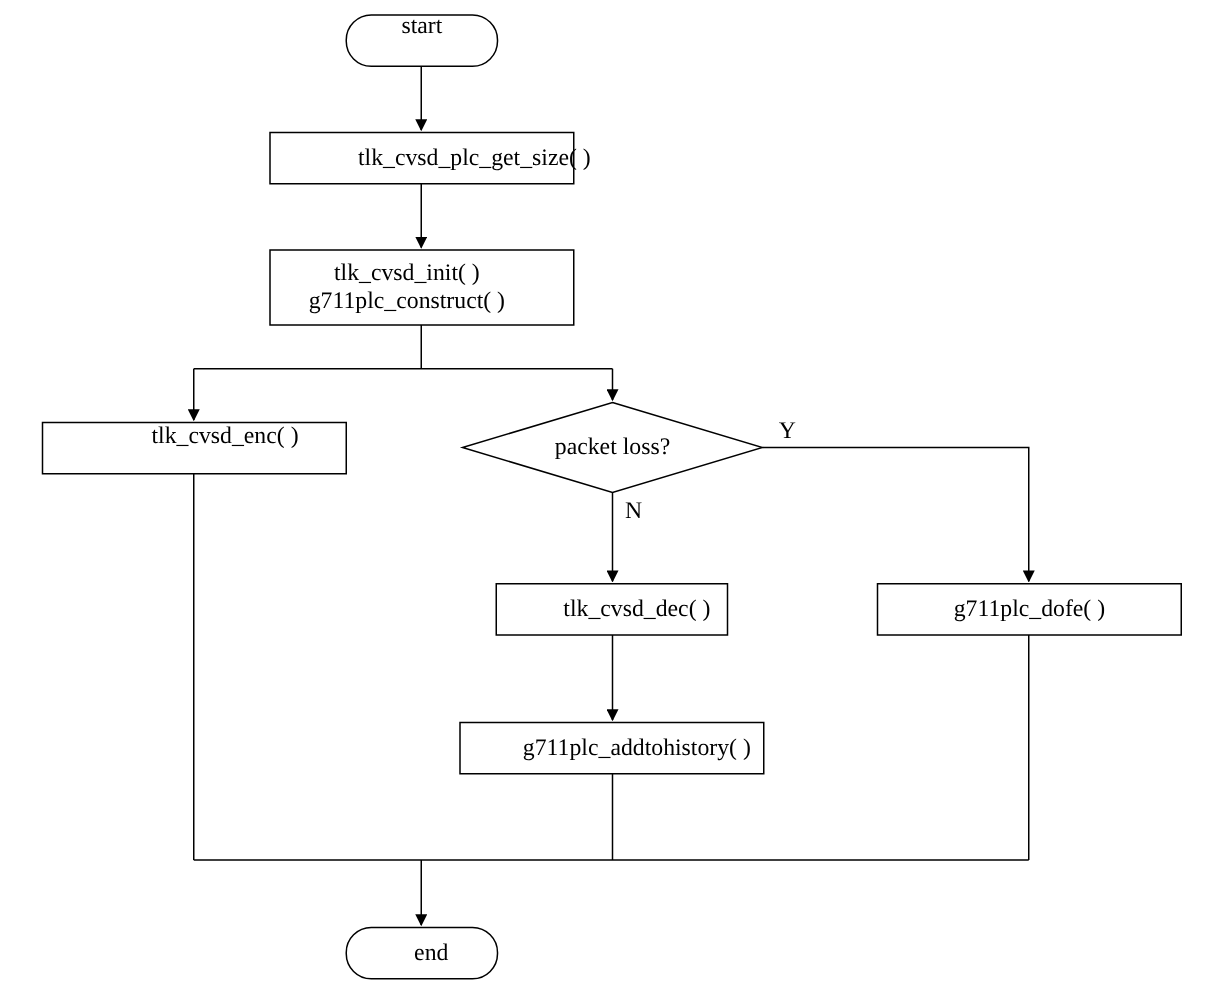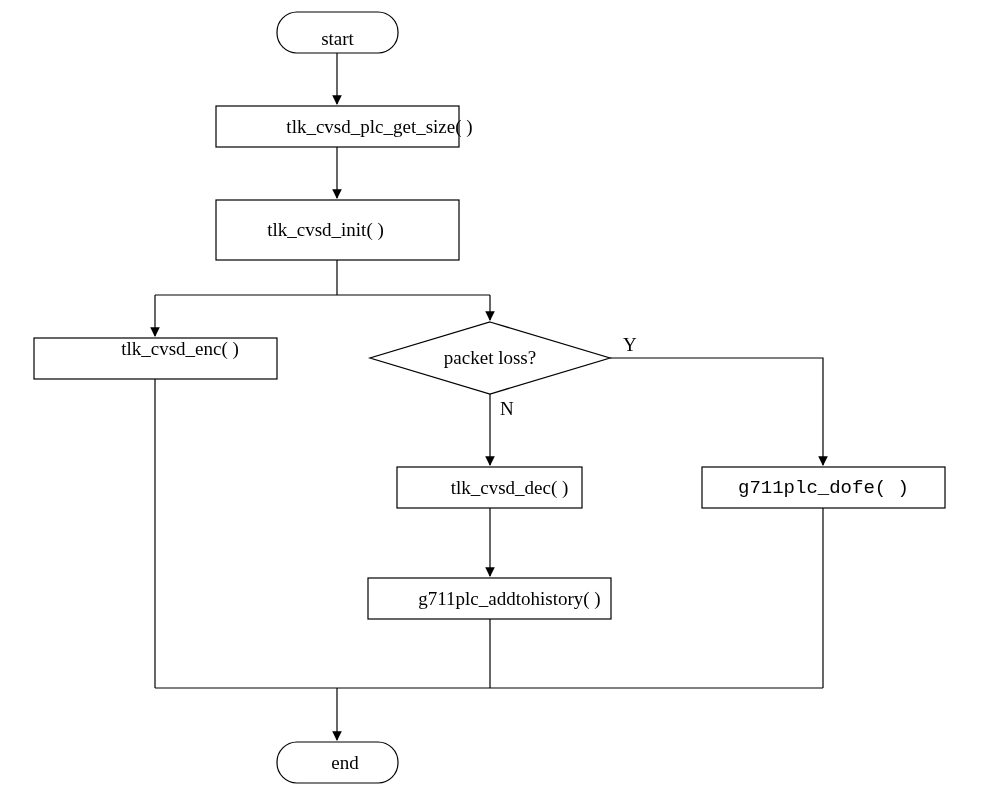--- a/index.html
+++ b/index.html
@@ -81,34 +81,35 @@
 
   <line x1="490" y1="619" x2="490" y2="688" stroke="#000" stroke-width="1.2"></line>
 
   <polyline points="823,508 823,688" fill="none" stroke="#000" stroke-width="1.2"></polyline>
 
   <line x1="155" y1="688" x2="823" y2="688" stroke="#000" stroke-width="1.2"></line>
 
   <line x1="337" y1="688" x2="337" y2="740" stroke="#000" stroke-width="1.2" marker-end="url(#arrow)"></line>
 </svg>
 
-<div class="node-label" style="left:277px; top:18px; width:121px; height:41px;">start</div>
+<div class="node-label" style="left:277px; top:0; width:121px; height:41px;">start</div>
 
 <div class="node-label" style="left:216px; top:106px; width:243px; height:41px;margin-left:42px;">tlk_cvsd_plc_get_size( )</div>
 
 <div class="node-label" style="left:216px; top:200px; width:219px; height:60px;">
   <span>tlk_cvsd_init( )</span>
+  <span>g711plc_construct( )</span>
 </div>
 
 <div class="node-label" style="left:34px; top:328px; width:292px; height:41px;">tlk_cvsd_enc( )</div>
 
 <div class="node-label" style="left:370px; top:322px; width:240px; height:72px;">packet loss?</div>
 
 <div class="node-label" style="left:417px; top:467px; width:185px; height:41px;">tlk_cvsd_dec( )</div>
 
 <div class="node-label" style="left:368px; top:578px; width:243px; height:41px;margin-left:20px;">g711plc_addtohistory( )</div>
 
-<div class="node-label" style="left:702px; top:467px; width:243px; height:41px;font-family:Liberation Mono, monospace;">g711plc_dofe( )</div>
+<div class="node-label" style="left:702px; top:467px; width:243px; height:41px;">g711plc_dofe( )</div>
 
 <div class="node-label" style="left:277px; top:742px; width:136px; height:41px;">end</div>
 
 <div class="edge-label" style="left:623px; top:334px;">Y</div>
 <div class="edge-label" style="left:500px; top:398px;">N</div>
 
 </body></html>

